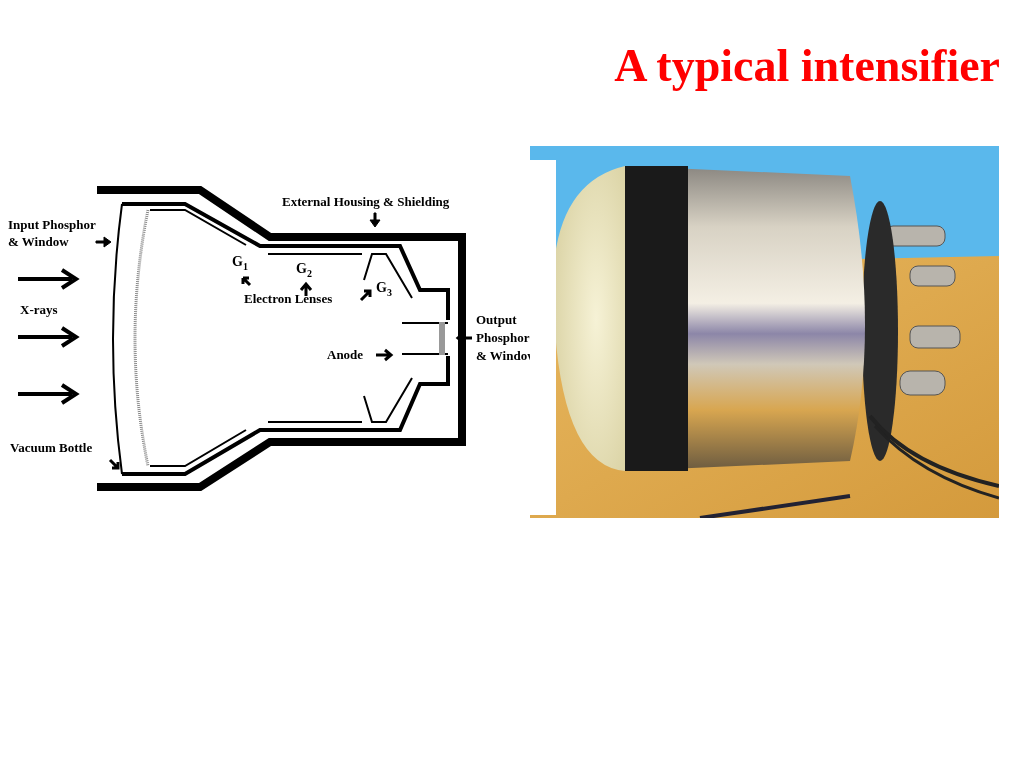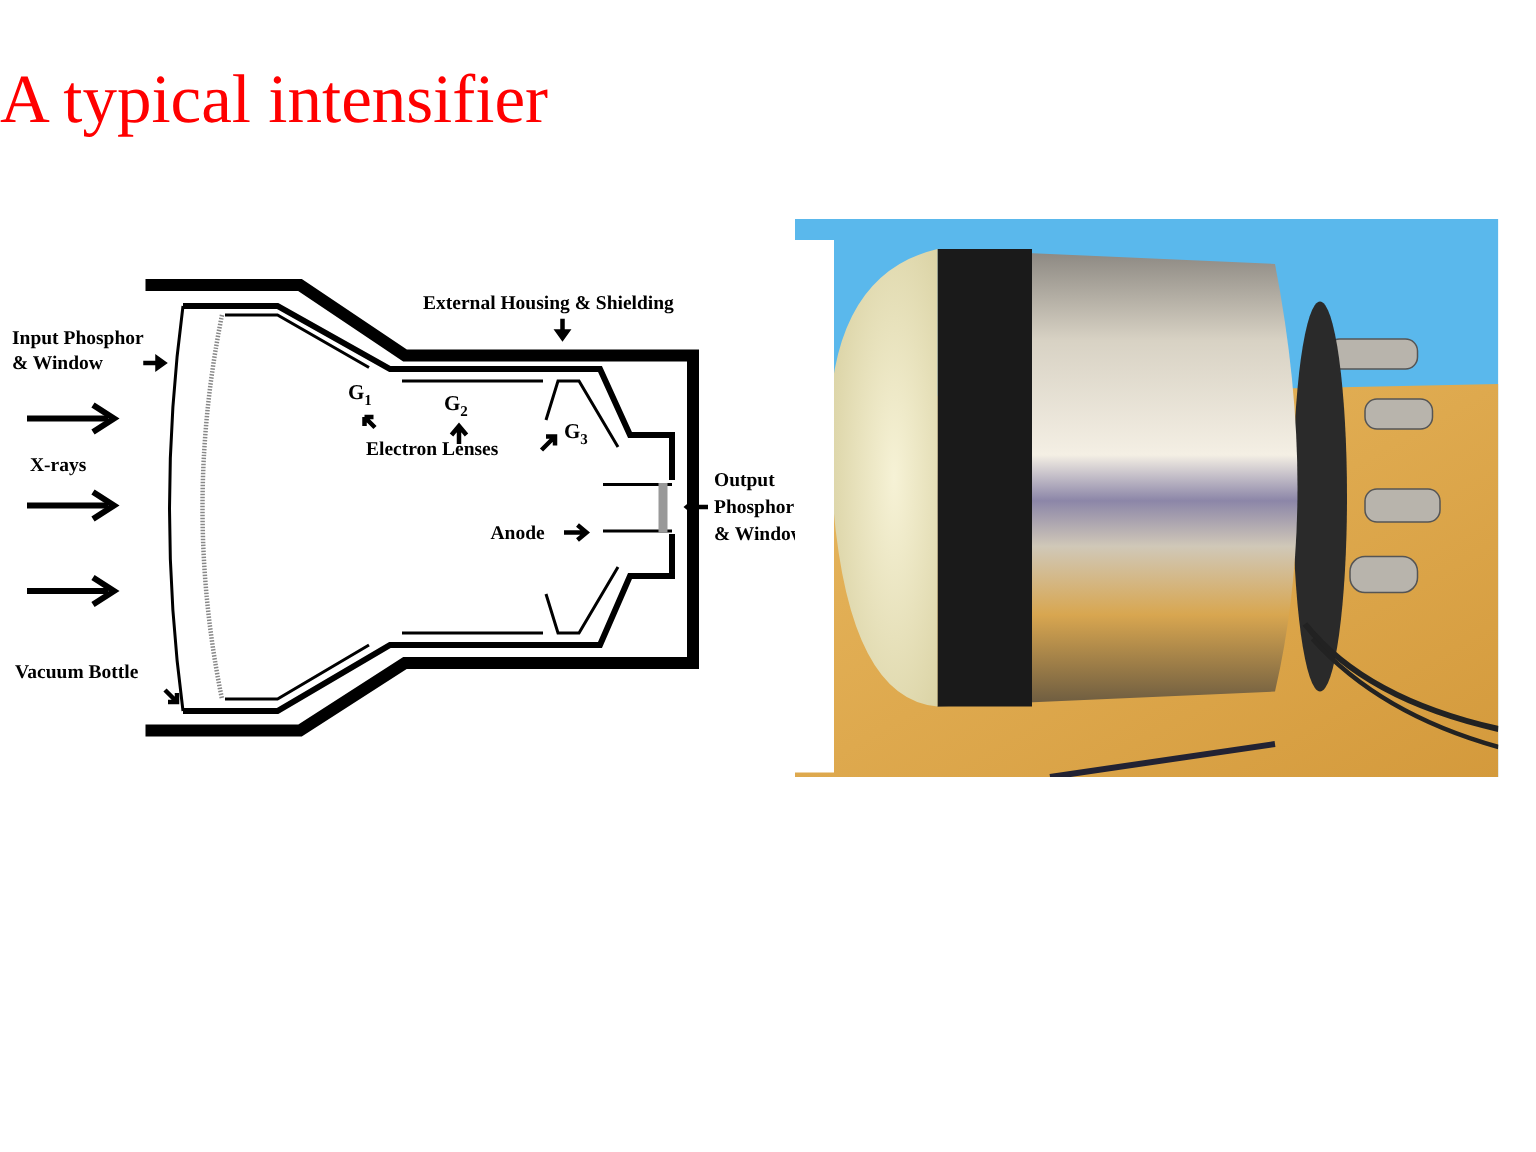--- a/index.html
+++ b/index.html
@@ -1,19 +1,19 @@
 <!DOCTYPE html>
 <html><head>
 <meta charset="utf-8">
 <style>
   html, body { margin:0; padding:0; }
   body { width:1024px; height:768px; background:#ffffff; position:relative; overflow:hidden;
          font-family:"Liberation Serif", serif; }
-  .title { position:absolute; left:0; width:1000px; top:38px; text-align:left;
-           color:#ff0000; font-weight:normal; font-size:46px; line-height:56px; }
+  .title { position:absolute; left:0; width:1000px; top:38px; text-align:right;
+           color:#ff0000; font-weight:bold; font-size:46px; line-height:56px; }
   .diagram { position:absolute; left:0; top:180px; width:560px; height:320px; }
   .diagram svg text { font-family:"Liberation Serif", serif; font-weight:bold; fill:#000; }
   .photo { position:absolute; left:530px; top:146px; width:469px; height:372px; overflow:hidden; }
   .photo-mask { position:absolute; left:530px; top:160px; width:26px; height:355px; background:#fff; }
 </style>
 </head>
 <body>
 
 <div class="title">A typical intensifier</div>
 

